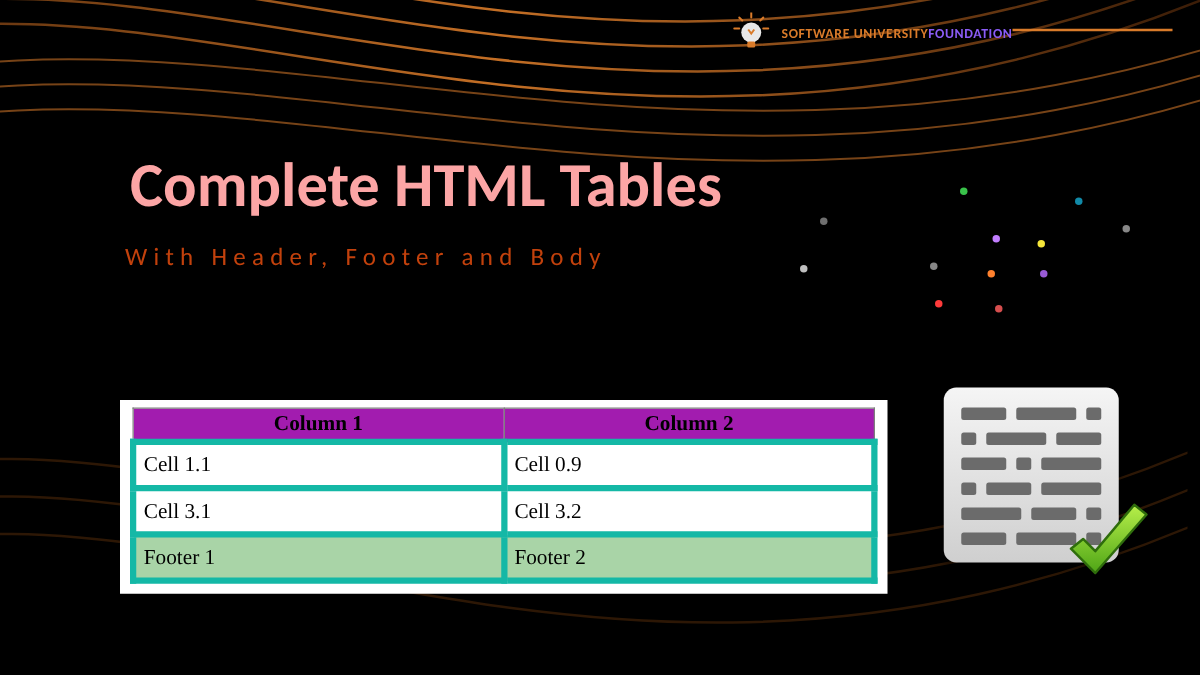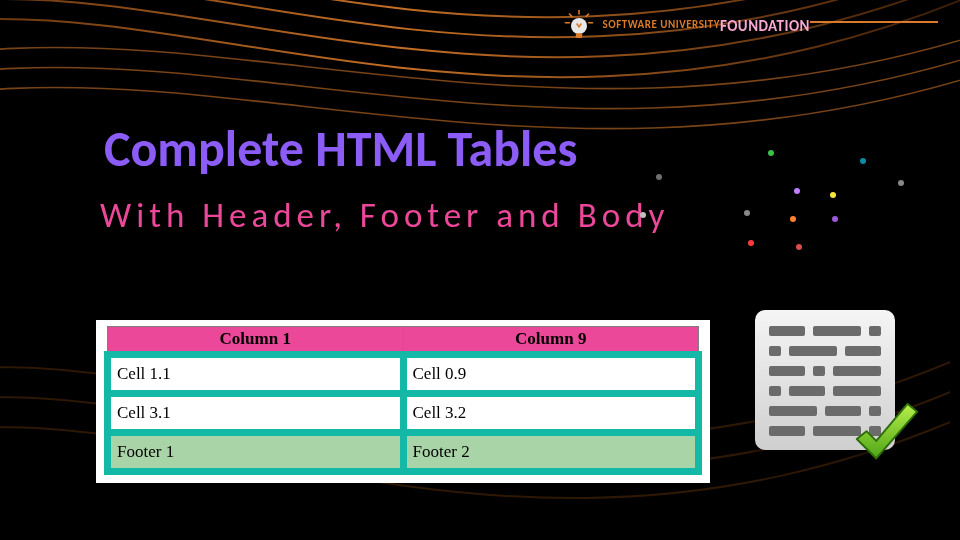--- a/index.html
+++ b/index.html
@@ -35,65 +35,65 @@
     display: flex;
     align-items: center;
     gap: 8px;
   }
   .logo-bulb {
     width: 32px; height: 32px;
     position: relative;
   }
   .logo-text { display: flex; flex-direction: row; line-height: 1; }
   .logo-su { color: #d97b2a; font-size: 11px; font-weight: 700; letter-spacing: 0.5px; }
-  .logo-fd { color: #f9a8d4; font-size: 15px; font-weight: 800; letter-spacing: 0.5px; }
+  .logo-fd { color: #8b5cf6; font-size: 11px; font-weight: 800; letter-spacing: 0.5px; }
   .logo-underline { height: 2px; background: #d97b2a; margin-top: 2px; width: 128px; }
 
   .title {
     position: absolute;
     left: 104px;
     top: 118px;
     font-size: 50px;
     font-weight: 800;
-    color: #8b5cf6;
+    color: #fca5a5;
   }
   .subtitle {
     position: absolute;
     left: 100px;
     top: 194px;
-    font-size: 35px;
+    font-size: 20px;
     font-weight: 500;
-    color: #ec4899;
+    color: #c2410c;
     letter-spacing: 5px;
   }
 
   .table-wrap {
     position: absolute;
     left: 96px;
     top: 320px;
     width: 614px;
     background: #fff;
     padding: 6px 8px 8px 8px;
   }
   table.demo {
     width: 100%;
     border-collapse: collapse;
     font-family: "Times New Roman", serif;
     font-size: 17px;
     color: #000;
   }
   table.demo th {
-    background: #ec4899;
+    background: #a21caf;
     font-weight: 700;
     text-align: center;
     border: 1px solid #7e7e7e;
     padding: 2px 0;
   }
   table.demo td {
-    border: 7px solid #14b8a6;
+    border: 5px solid #14b8a6;
     padding: 6px 6px;
     background: #fff;
   }
   table.demo tfoot td {
     background: #a9d4a7;
     margin-left: 34px;
   }
 
   
   .dots { position: absolute; left: 640px; top: 140px; width: 280px; height: 120px; pointer-events: none; }
@@ -206,21 +206,21 @@
     <span class="dot" style="left: 192px; top: 76px; background: rgb(154, 91, 214);"></span>
     <span class="dot" style="left: 108px; top: 100px; background: rgb(255, 59, 59);"></span>
     <span class="dot" style="left: 156px; top: 104px; background: rgb(214, 78, 78);"></span>
   </div>
 
 <div class="table-wrap">
   <table class="demo">
     <thead>
       <tr>
         <th>Column 1</th>
-        <th>Column 9</th>
+        <th>Column 2</th>
       </tr>
     </thead>
     <tbody>
       <tr>
         <td>Cell 1.1</td>
         <td>Cell 0.9</td>
       </tr>
       <tr>
         <td>Cell 3.1</td>
         <td>Cell 3.2</td>

